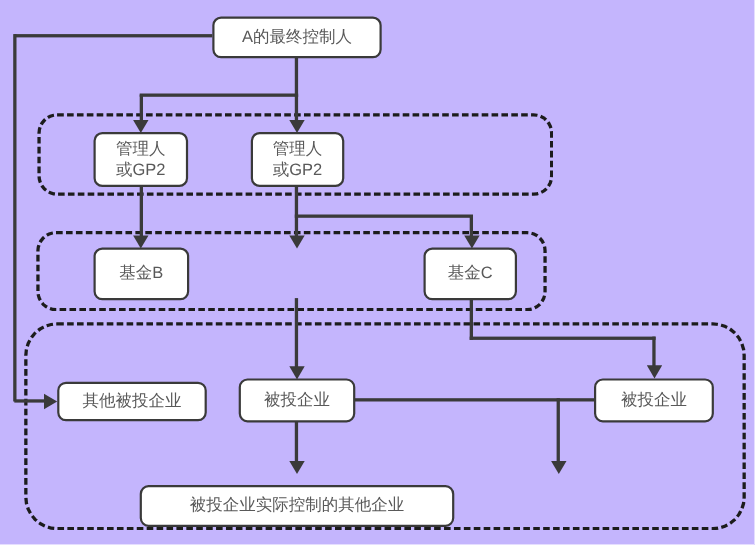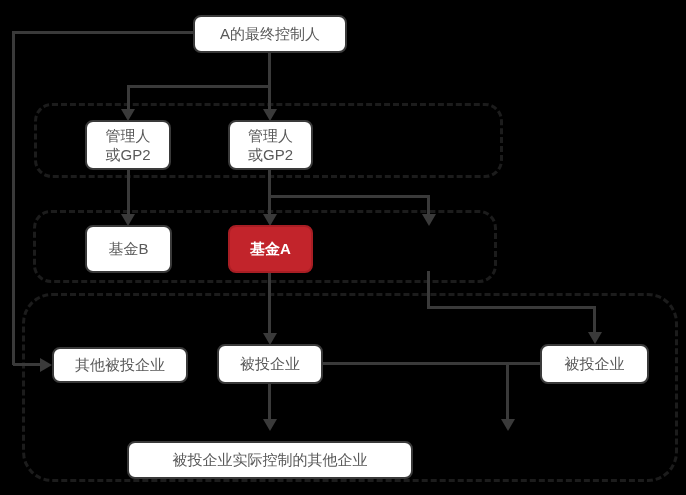--- a/index.html
+++ b/index.html
@@ -1,17 +1,17 @@
 <!DOCTYPE html>
 <html><head>
 <meta charset="utf-8">
 <style>
   html,body{margin:0;padding:0;background:#ffffff;}
   .canvas{
-    position:relative;width:686px;height:495px;background:#000000;
+    position:relative;width:686px;height:495px;background:#c4b5fd;
     font-family:"Liberation Sans","DejaVu Sans",sans-serif;overflow:hidden;
   }
   
   .group{position:absolute;border:3px dashed #1c1c1c;border-radius:18px;box-sizing:border-box;background:transparent;z-index:0;}
   #g1{left:34px;top:103px;width:469px;height:75px;}
   #g2{left:33px;top:210px;width:464px;height:73px;}
   #g3{left:22px;top:293px;width:656px;height:189px;border-radius:30px;}
   
   .hline,.vline{position:absolute;background:#3a3a3a;z-index:1;}
   .hline{height:3px;}
@@ -112,19 +112,19 @@
 
   <div class="vline" id="e18"></div>
   <div class="arrow-down" id="a10"></div>
 
   <div class="node" id="n-ultimate">A的最终控制人</div>
   <div class="node" id="n-mgr-l">管理人
 或GP2</div>
   <div class="node" id="n-mgr-r">管理人
 或GP2</div>
   <div class="node" id="n-fund-b">基金B</div>
-  <div class="node red" id="n-fund-a">基金A</div>
+  <div class="node" id="n-fund-c">基金C</div>
   <div class="node" id="n-other-inv">其他被投企业</div>
   <div class="node" id="n-inv-mid">被投企业</div>
   <div class="node" id="n-inv-right">被投企业</div>
   <div class="node" id="n-ctrl-other">被投企业实际控制的其他企业</div>
 
 </div>
 
 </body></html>

